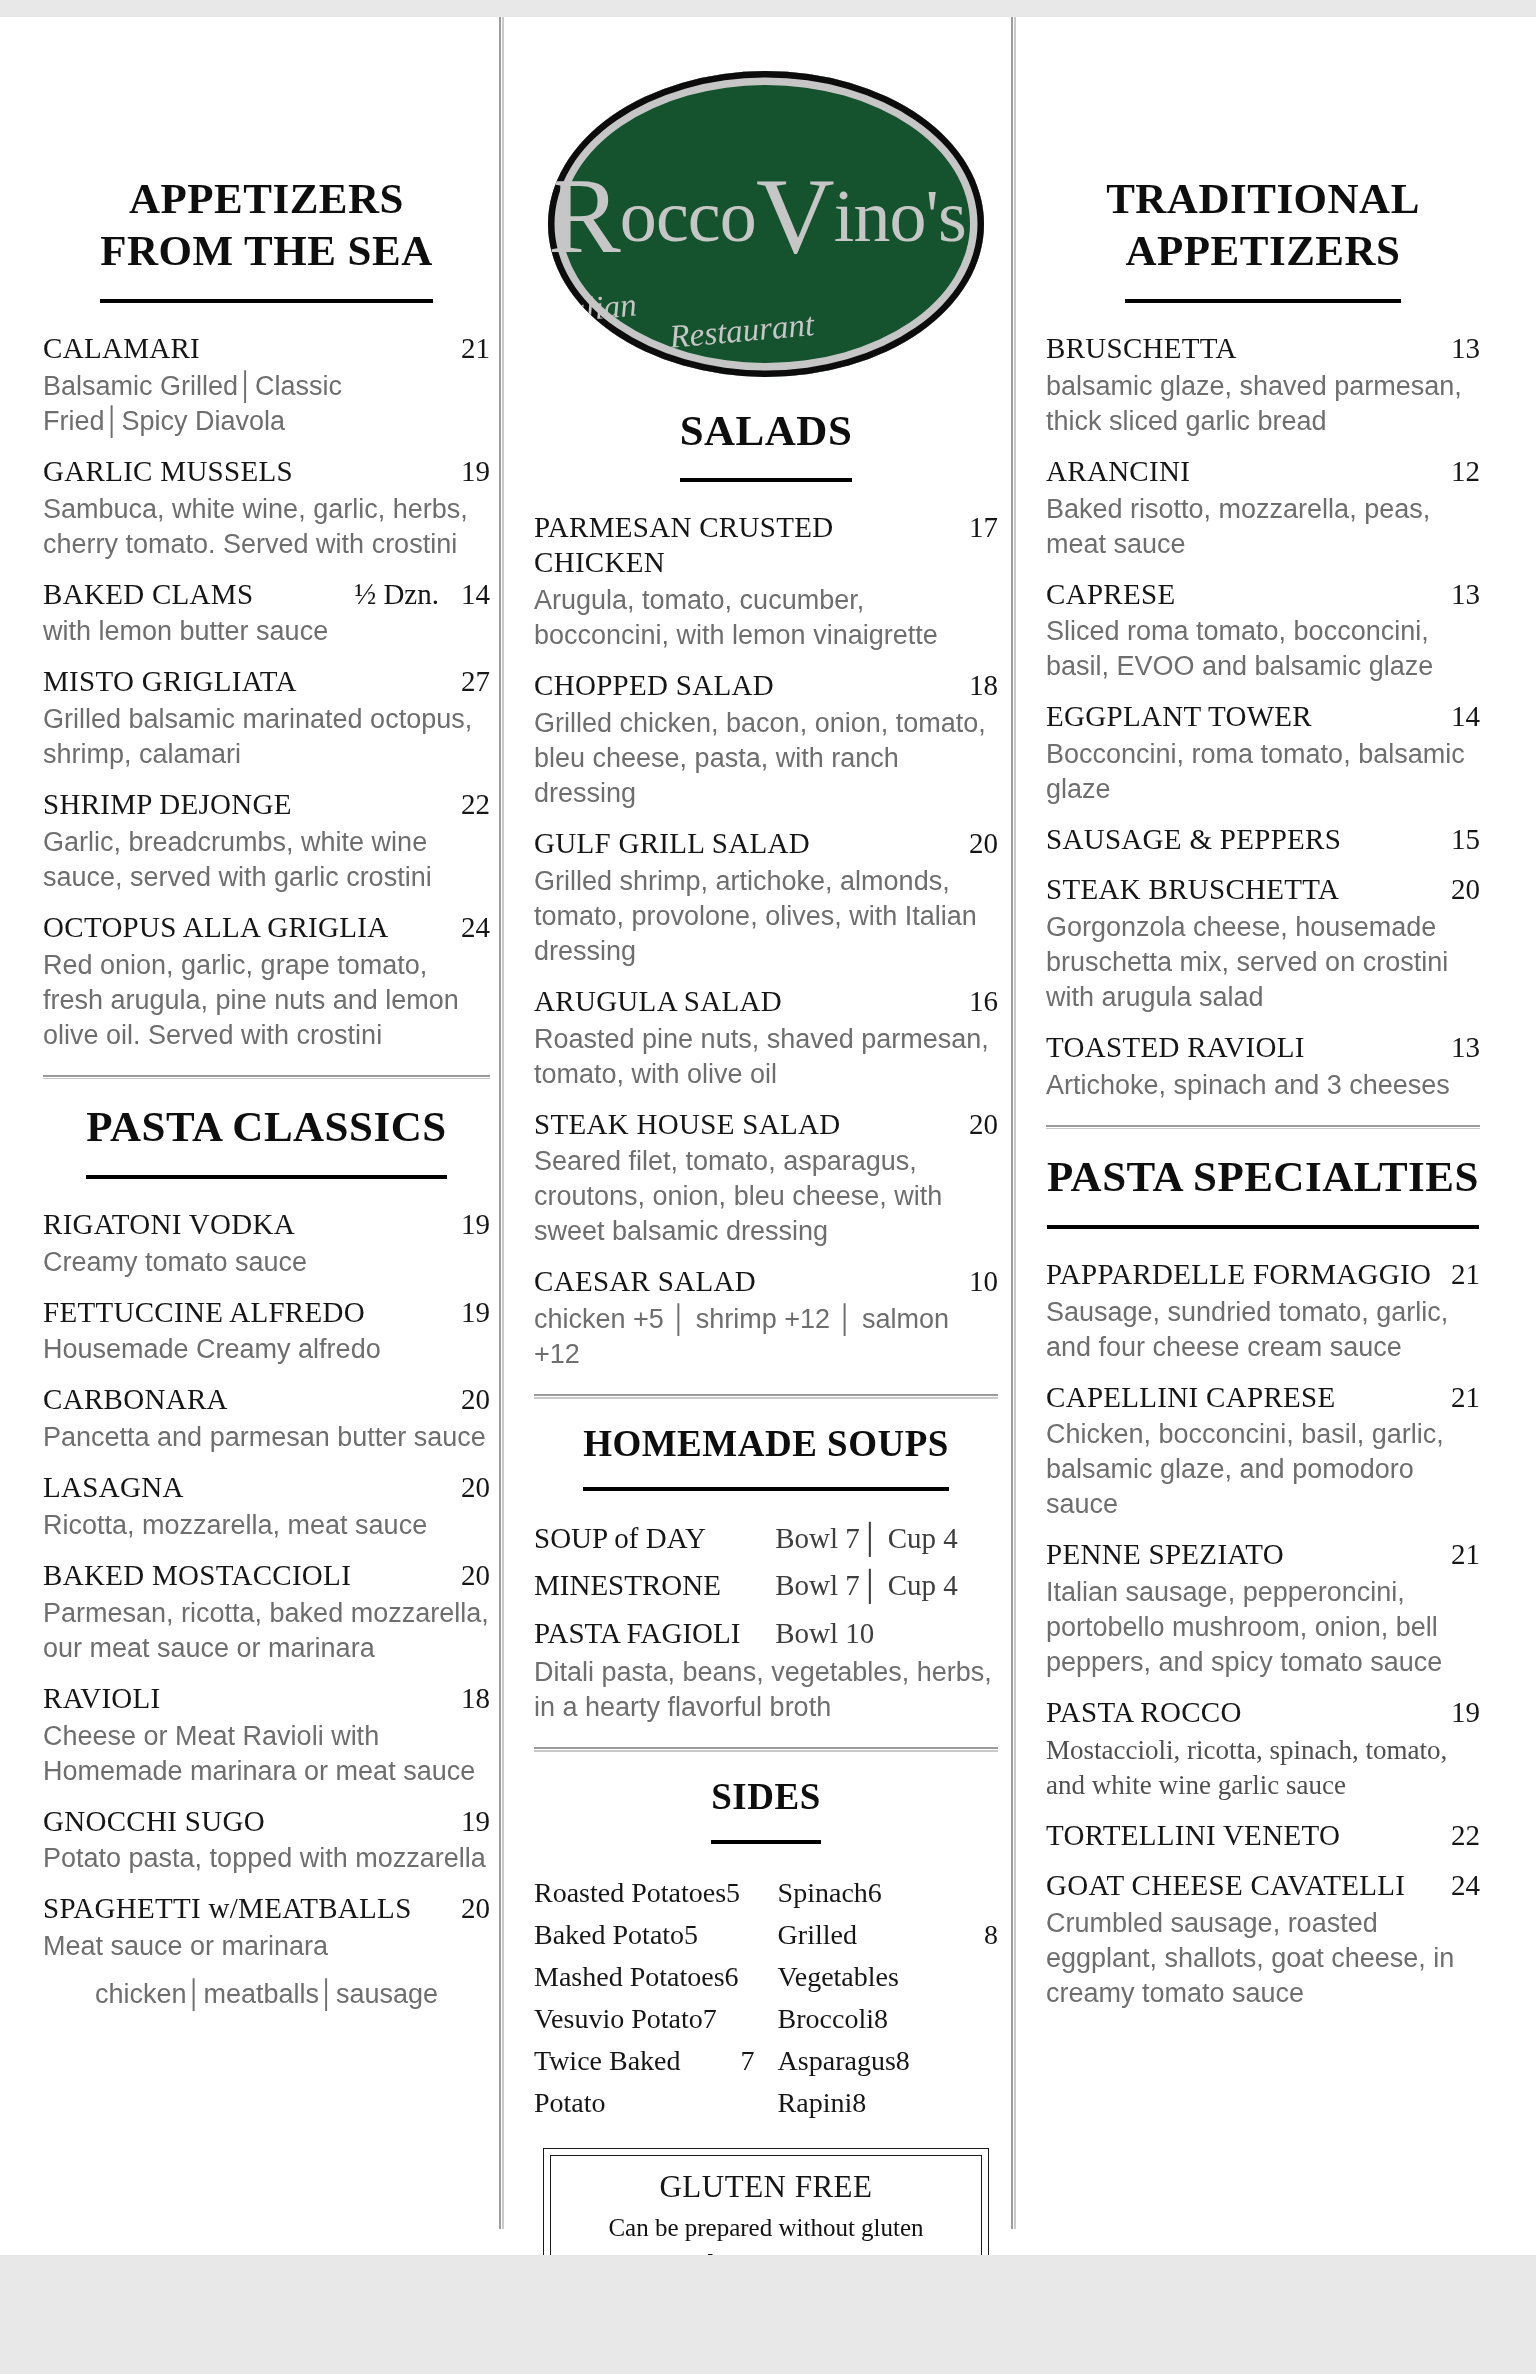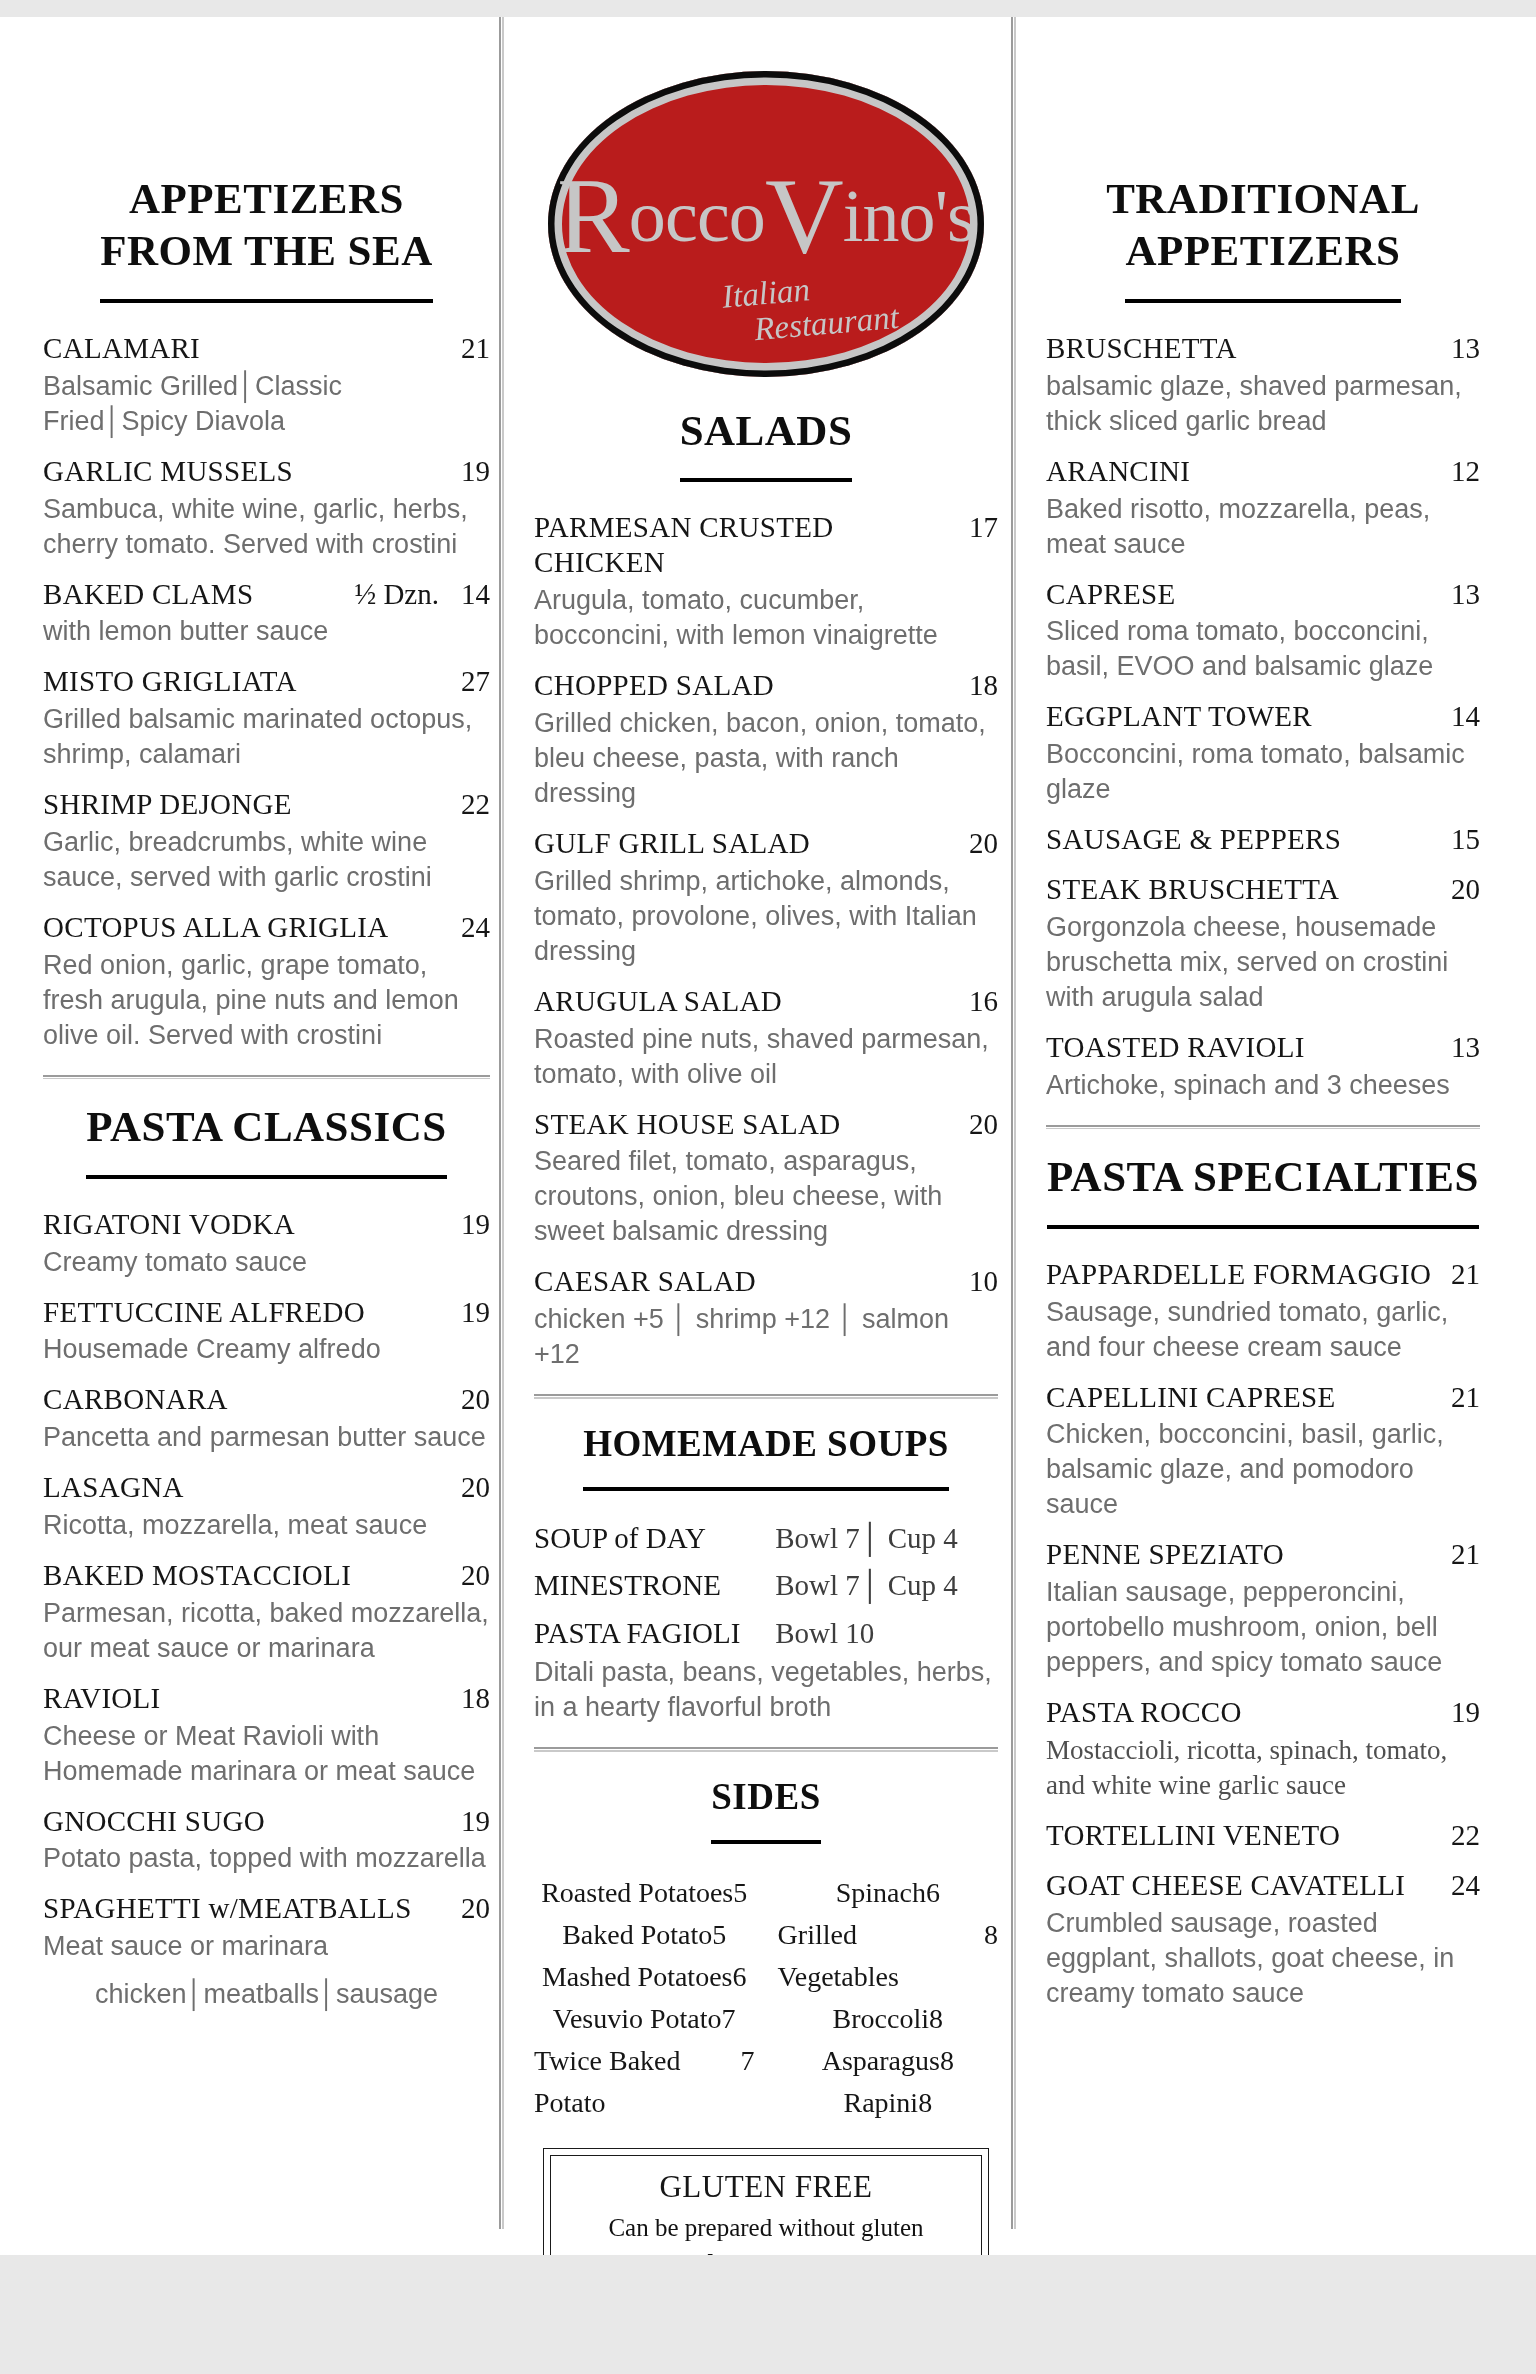--- a/index.html
+++ b/index.html
@@ -35,32 +35,32 @@
   .note{font-family:"Liberation Sans",sans-serif;font-size:27px;color:#6e6e6e;
         text-align:center;margin-top:13px;}
 
   .soup{margin-bottom:8.3px;}
   .soup-row{display:flex;font-size:29px;line-height:39px;}
   .soup-name{flex:0 0 52%;}
   .soup-price{color:#3e3e3e;}
 
   .sides{display:flex;justify-content:space-between;margin-top:3.7px;}
   .sides-col{width:47.5%;}
-  .side-row{display:flex;justify-content:center;font-size:28px;line-height:42px;}
+  .side-row{display:flex;justify-content:flex-start;font-size:28px;line-height:42px;}
 
   .gf-box{border:1.9px solid #1a1a1a;padding:5.6px;margin:24px 9.3px 0;background:#fff;}
   .gf-inner{border:1.9px solid #1a1a1a;padding:13px 24px 15px;text-align:center;}
   .gf-title{font-size:31px;letter-spacing:0.5px;margin-bottom:5.6px;}
   .gf-body{font-size:25px;line-height:36px;margin:0;color:#111;}
   .gf-bold{font-weight:700;font-size:26px;margin-top:3.7px;}
 
   .logo-wrap{display:flex;justify-content:center;margin-bottom:28px;}
-  .logo-oval{width:436px;height:306px;background:#b91c1c;border-radius:50%;
+  .logo-oval{width:436px;height:306px;background:#14532d;border-radius:50%;
              box-shadow:inset 0 0 0 6.5px #0c0c0c, inset 0 0 0 14px #c6c6c6;
-             color:#c6c6c6;text-align:center;overflow:hidden;}
+             color:#c6c6c6;text-align:left;overflow:hidden;}
   .logo-main{font-size:74px;margin-top:82px;letter-spacing:-0.9px;white-space:nowrap;}
   .logo-main .cap{font-size:109px;vertical-align:-11px;}
   .logo-sub1{font-style:italic;font-size:33px;margin-top:-3.7px;transform:rotate(-5deg);}
   .logo-sub2{font-style:italic;font-size:33px;margin-top:-7.4px;margin-left:121px;transform:rotate(-5deg);}
 
   .disclaimer{position:absolute;left:0;right:0;top:2252px;text-align:left;
               font-family:"Liberation Sans",sans-serif;font-size:21.3px;color:#141414;}
   .disclaimer .l2{margin-top:14px;}
 </style>
 </head>

